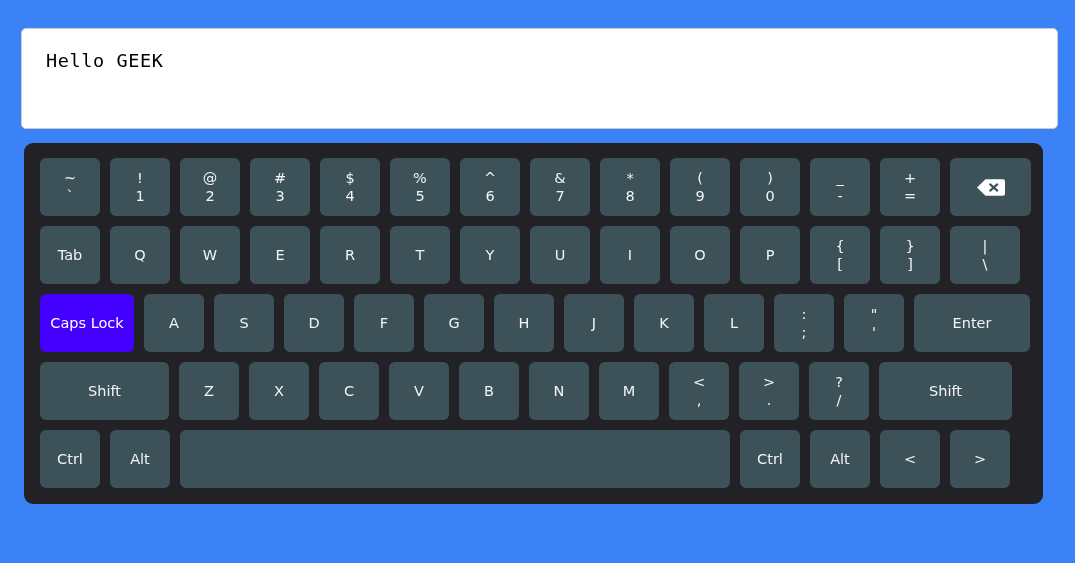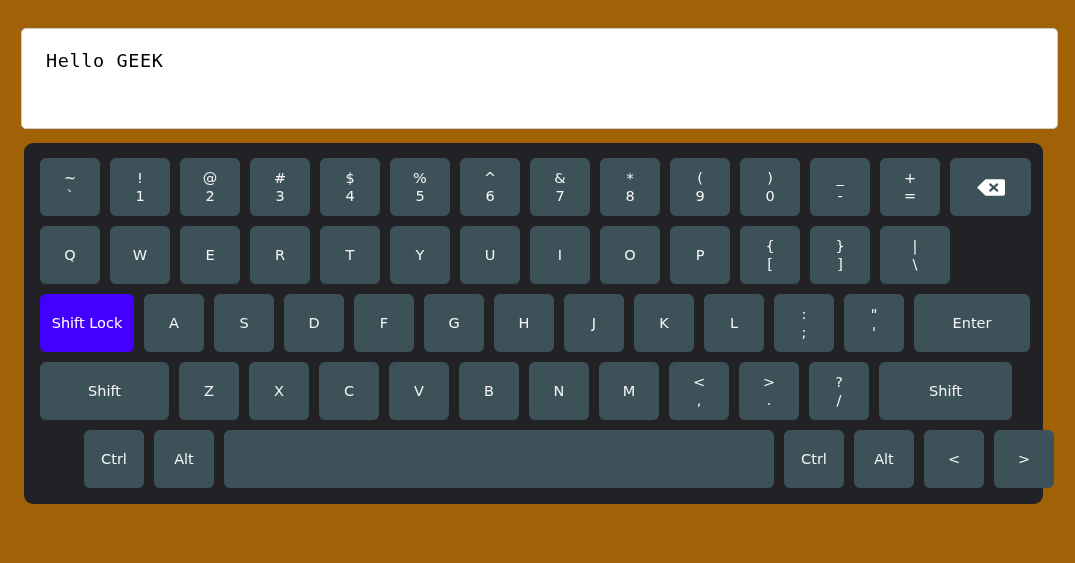--- a/index.html
+++ b/index.html
@@ -10,21 +10,21 @@
     height: 563px;
     background: #ffffff;
     font-family: "DejaVu Sans", sans-serif;
     overflow: hidden;
   }
 
   #app {
     width: 1075px;
     height: 563px;
     padding: 22px 19px 8px 19px;
-    background: #a16207;
+    background: #3b82f6;
   }
 
   
   .display-wrap {
     width: 1037px;
     height: 101px;
     margin: 6px 0 14px 2px;
     border: 1px solid #cccccc;
     border-radius: 5px;
     background: #ffffff;
@@ -50,21 +50,21 @@
     padding: 15px 0 16px 0;
   }
 
   .krow {
     display: flex;
     justify-content: flex-start;
     align-items: stretch;
     padding-left: 16px;
     margin-bottom: 10px;
   }
-  .krow:last-child { margin-bottom: 0; margin-left: 44px; }
+  .krow:last-child { margin-bottom: 0; }
 
   .key {
     background: #3d5159;
     border: none;
     border-radius: 6px;
     color: #f2f4f5;
     font-family: "DejaVu Sans", sans-serif;
     font-size: 14.5px;
     height: 58px;
     width: 60px;
@@ -178,20 +178,23 @@
           <span>
             <svg class="bksp-icon" viewBox="0 0 30 19" xmlns="http://www.w3.org/2000/svg">
               <path d="M9.5 1.2 H27 a2 2 0 0 1 2 2 V15.8 a2 2 0 0 1 -2 2 H9.5 L1 9.5 Z" fill="#ffffff"></path>
               <path d="M14.2 6.4 L21.2 12.6 M21.2 6.4 L14.2 12.6" stroke="#3d5159" stroke-width="2.1" stroke-linecap="round"></path>
             </svg>
           </span>
         </button>
       </div>
       <div class="krow">
         <button class="key w-tab">
+          <span class="bot">Tab</span>
+        </button>
+        <button class="key w-tab">
           <span class="bot">Q</span>
         </button>
         <button class="key w-tab">
           <span class="bot">W</span>
         </button>
         <button class="key w-tab">
           <span class="bot">E</span>
         </button>
         <button class="key w-tab">
           <span class="bot">R</span>
@@ -222,21 +225,21 @@
           <span class="top">}</span>
           <span class="bot">]</span>
         </button>
         <button class="key w-pipe">
           <span class="top">|</span>
           <span class="bot">\</span>
         </button>
       </div>
       <div class="krow">
         <button class="key w-caps active">
-          <span class="bot">Shift Lock</span>
+          <span class="bot">Caps Lock</span>
         </button>
         <button class="key w-tab">
           <span class="bot">A</span>
         </button>
         <button class="key w-tab">
           <span class="bot">S</span>
         </button>
         <button class="key w-tab">
           <span class="bot">D</span>
         </button>

